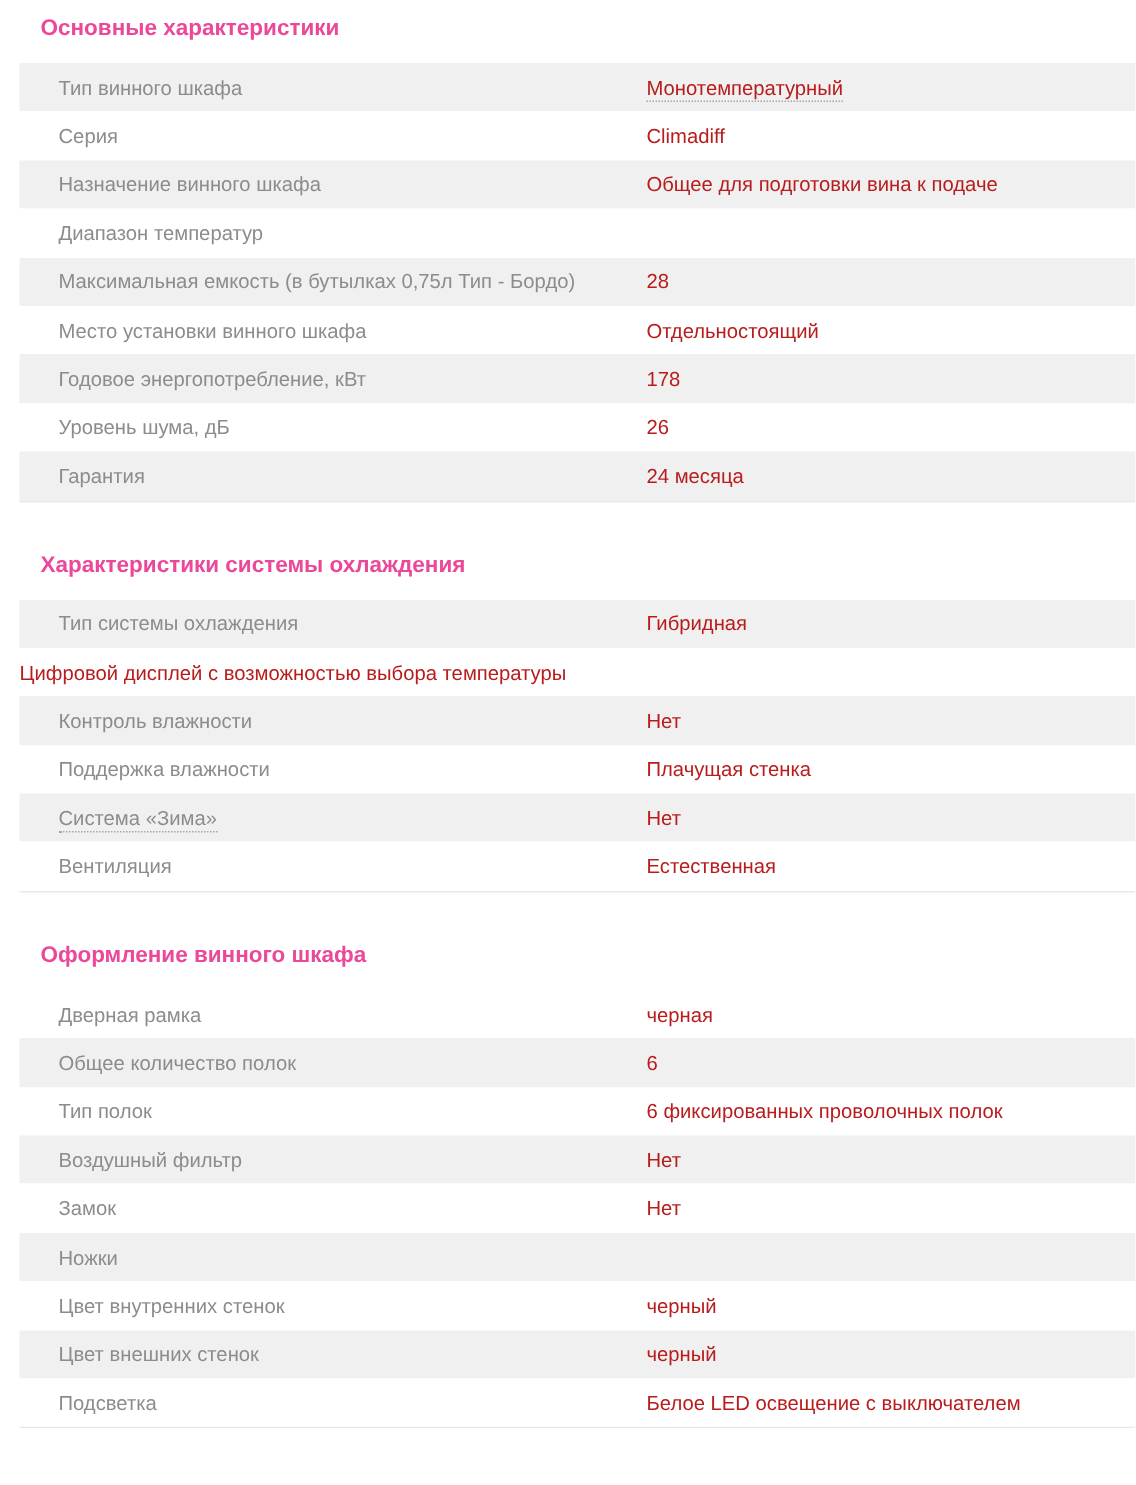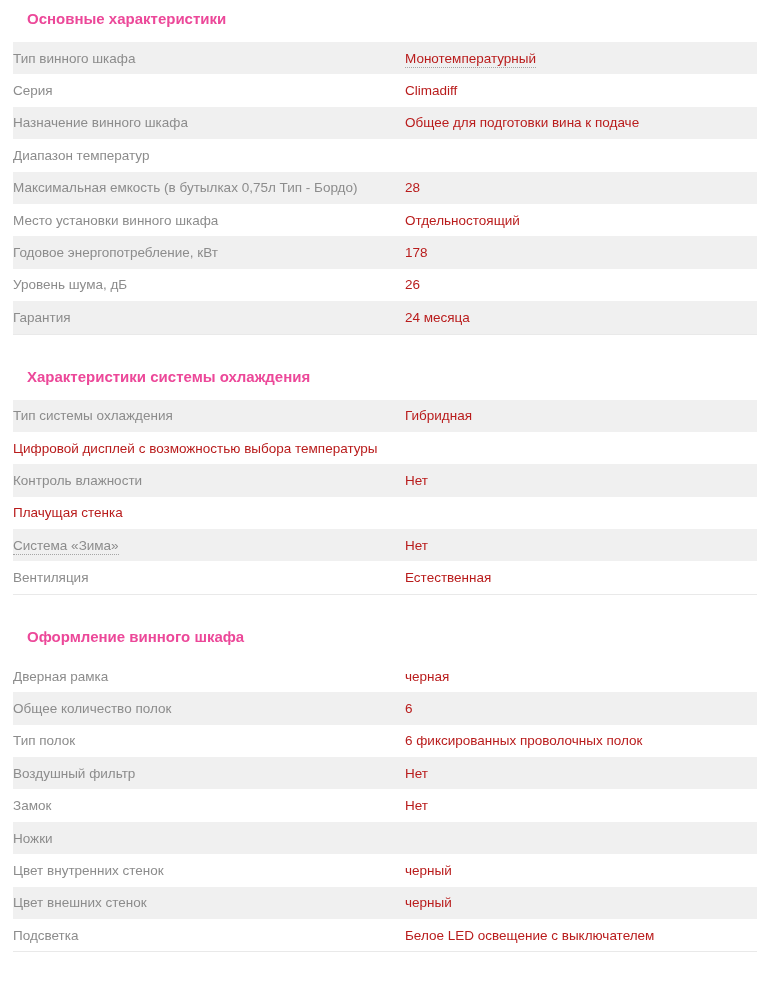--- a/index.html
+++ b/index.html
@@ -35,21 +35,21 @@
     height: 32.4px;
     font-size: 13.5px;
     background: #ffffff;
   }
   .spec-row.alt {
     background: #f0f0f0;
   }
   .cell-label {
     flex: none;
     width: 392px;
-    padding-left: 0;
+    padding-left: 26px;
     color: #8c8c8c;
     white-space: nowrap;
     overflow: visible;
   }
   .cell-value {
     flex: 1;
     color: #b91c1c;
     white-space: nowrap;
     overflow: visible;
   }
@@ -168,20 +168,23 @@
   <div class="spec-row alt">
     <div class="cell-label">
       <span>Контроль влажности</span>
     </div>
     <div class="cell-value">
       <span>Нет</span>
     </div>
   </div>
 
   <div class="spec-row">
+    <div class="cell-label">
+      <span>Поддержка влажности</span>
+    </div>
     <div class="cell-value">
       <span>Плачущая стенка</span>
     </div>
   </div>
 
   <div class="spec-row alt">
     <div class="cell-label">
       <span class="dotted">Система «Зима»</span>
     </div>
     <div class="cell-value">

